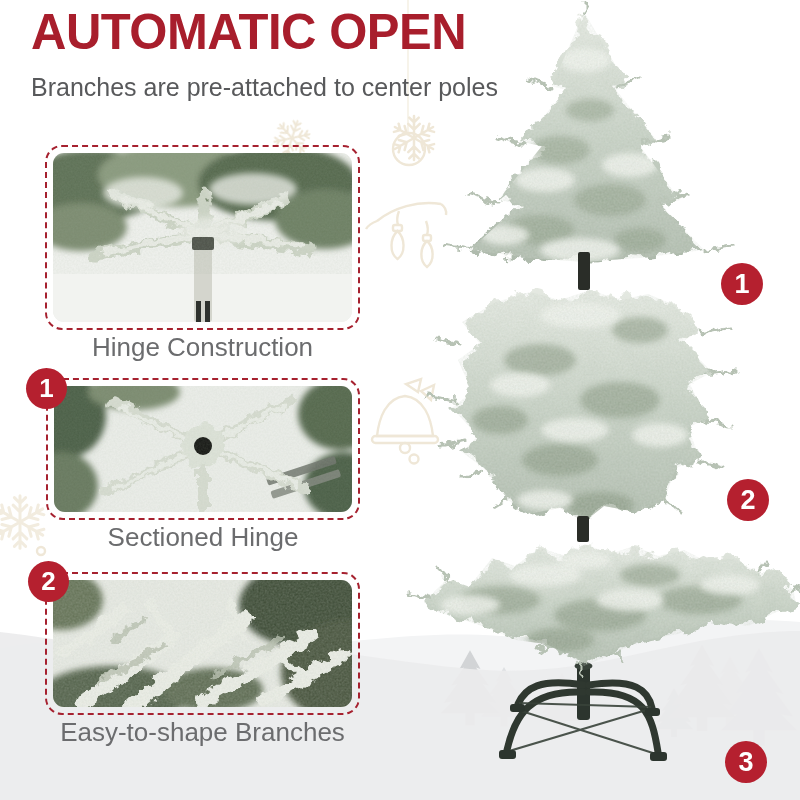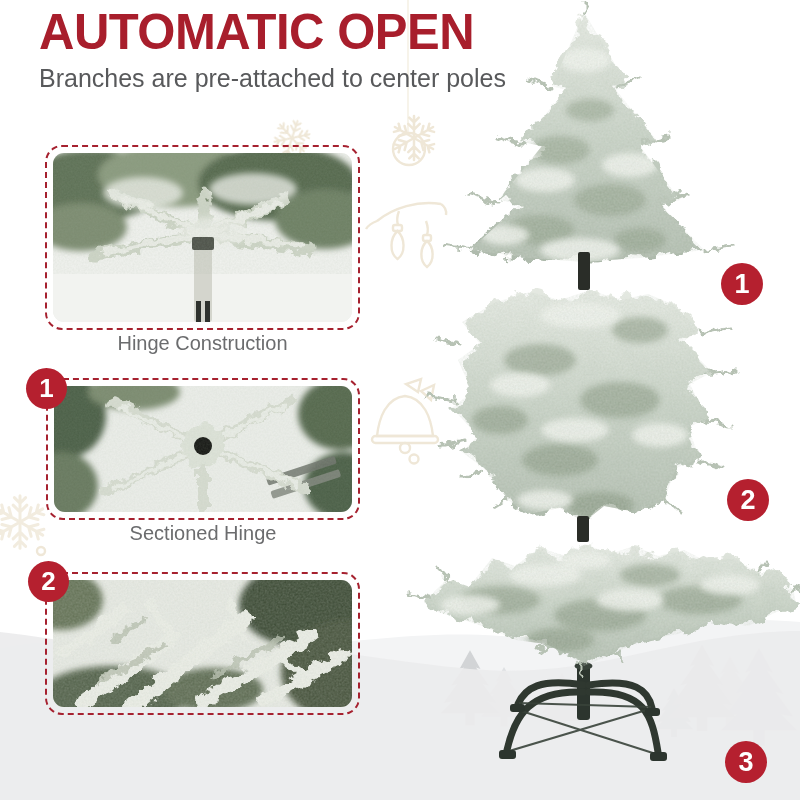--- a/index.html
+++ b/index.html
@@ -1,31 +1,31 @@
 <!DOCTYPE html>
 <html><head>
 <meta charset="utf-8">
 <style>
   html,body{margin:0;padding:0;}
   body{width:800px;height:800px;background:#ffffff;font-family:"Liberation Sans",sans-serif;overflow:hidden;}
   .canvas{position:relative;width:800px;height:800px;overflow:hidden;}
   svg{display:block;}
   .layer{position:absolute;left:0;top:0;width:800px;height:800px;pointer-events:none;}
 
-  .header{position:absolute;left:39px;top:6px;}
+  .header{position:absolute;left:31px;top:6px;}
   .title{margin:0;font-size:50px;font-weight:700;letter-spacing:-0.5px;color:#a81e2c;line-height:1.04;transform:scaleX(.98);transform-origin:left;}
-  .subtitle{margin-top:5px;font-size:25px;color:#58595b;line-height:1.2;}
+  .subtitle{margin-top:14px;font-size:25px;color:#58595b;line-height:1.2;}
 
   .frame{position:absolute;border:2px dashed #a6212f;border-radius:17px;background:transparent;}
   .frame .photo{position:absolute;left:6px;top:6px;right:6px;bottom:6px;border-radius:11px;overflow:hidden;background:#f1f2ef;}
   .f1{left:45px;top:145px;width:311px;height:181px;}
   .f2{left:46px;top:378px;width:310px;height:138px;}
   .f3{left:45px;top:572px;width:311px;height:139px;}
 
-  .caption{position:absolute;color:#6b6c6e;font-size:20px;text-align:center;}
+  .caption{position:absolute;color:#6b6c6e;font-size:26px;text-align:center;}
   .c1{left:45px;top:332px;width:315px;}
   .c2{left:46px;top:522px;width:314px;}
   .c3{left:45px;top:717px;width:315px;}
 
   .badge{position:absolute;border-radius:50%;background:#b5202f;color:#ffffff;font-weight:700;display:flex;align-items:center;justify-content:center;box-shadow:0 0 0 0 rgba(0,0,0,0);}
   .badge.small{width:41px;height:41px;font-size:26px;}
   .badge.big{width:42px;height:42px;font-size:27px;}
   .badge-f2{left:26px;top:368px;}
   .badge-f3{left:28px;top:561px;}
   .badge-s1{left:721px;top:263px;}
@@ -335,20 +335,21 @@
           <path d="M120,58 L96,22 M190,60 L176,18 M226,76 L252,96" stroke-width="8"></path>
         </g>
         <g stroke="#b4bcab" stroke-width="6" stroke-linecap="round" filter="url(#rough2)" opacity="0.8">
           <path d="M50,100 L110,66 M160,96 L230,58 M90,40 L60,60"></path>
         </g>
         <rect width="299" height="127" filter="url(#grain)" opacity="0.4"></rect>
         <rect width="299" height="127" filter="url(#grainW)" opacity="0.25"></rect>
       </svg>
     </div>
   </div>
+  <div class="caption c3">Easy-to-shape Branches</div>
 
   <div class="badge small badge-f2">1</div>
   <div class="badge small badge-f3">2</div>
   <div class="badge big badge-s1">1</div>
   <div class="badge big badge-s2">2</div>
   <div class="badge big badge-s3">3</div>
 
 </div>
 
 </body></html>

